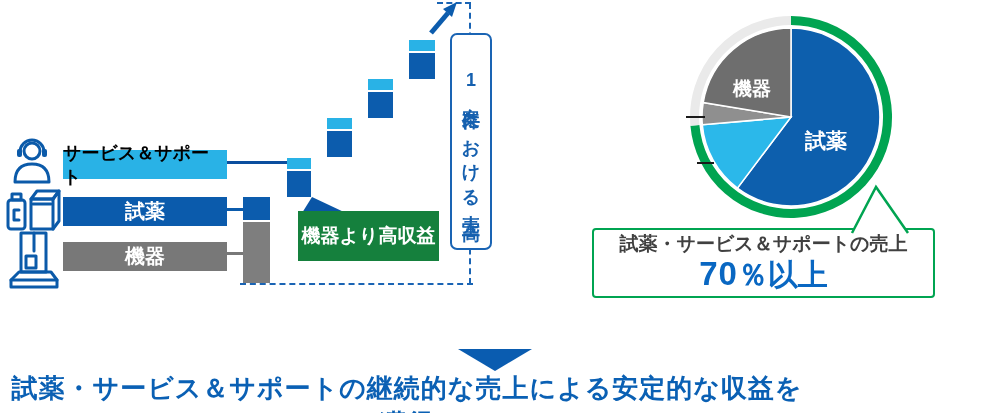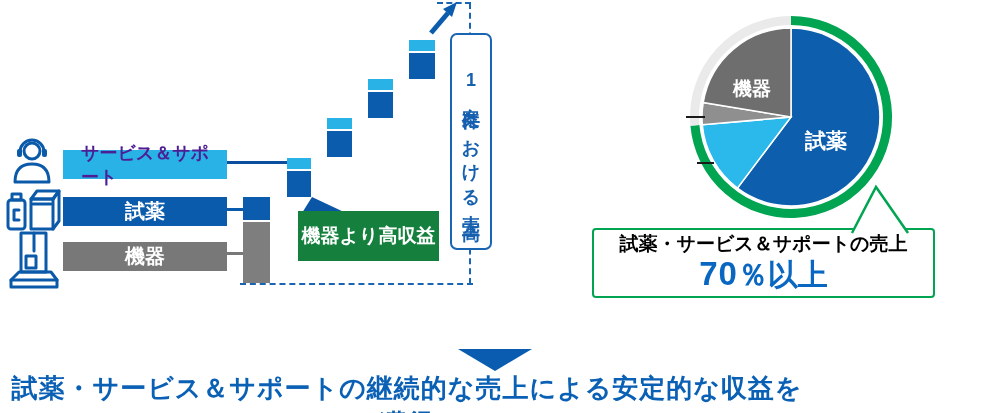--- a/index.html
+++ b/index.html
@@ -6,21 +6,21 @@
   html,body { background:#ffffff; }
   body { font-family:"Liberation Sans","DejaVu Sans",sans-serif; }
   .stage { position:relative; width:990px; height:413px; background:#ffffff; overflow:hidden; }
 
   .abs { position:absolute; }
 
   
   .pbar { position:absolute; left:63px; width:164px; height:29px;
           display:flex; align-items:center; justify-content:center;
           font-weight:bold; font-size:18px; letter-spacing:0px; }
-  .pbar.service   { top:150px; background:#29B2E6; color:#4c1d95;padding-left:18px; }
+  .pbar.service   { top:150px; background:#29B2E6; color:#000000; }
   .pbar.reagent   { top:197px; background:#0B5BAC; color:#ffffff; font-size:20px; }
   .pbar.equipment { top:242px; background:#787878; color:#ffffff; font-size:20px; }
 
   .connector { position:absolute; height:3px; }
   .conn-service   { left:227px; top:161px; width:61px; background:#0B4E9E; }
   .conn-reagent   { left:227px; top:208px; width:17px; background:#0B5BAC; }
   .conn-equipment { left:227px; top:252px; width:17px; background:#787878; }
 
   
   .col { position:absolute; display:flex; flex-direction:column; }
@@ -49,21 +49,21 @@
 
   
   .pie-svg { position:absolute; left:681px; top:7px; }
   .pie-label { fill:#ffffff; font-weight:bold; font-family:"Liberation Sans","DejaVu Sans",sans-serif; }
 
   
   .greenbox { position:absolute; left:592px; top:228px; width:343px; height:70px;
               background:#ffffff; border:2.5px solid #00A451; border-radius:4px;
               display:flex; flex-direction:column; align-items:center; justify-content:center;
               z-index:2; }
-  .greenbox .l1 { color:#000000; font-size:19px; font-weight:bold; line-height:1.15; }
+  .greenbox .l1 { color:#404040; font-size:19px; font-weight:bold; line-height:1.15; }
   .greenbox .l2 { color:#0967C2; font-weight:bold; line-height:1.1; margin-top:1px; }
   .greenbox .l2 .big { font-size:33px; letter-spacing:1px; }
   .greenbox .l2 .small { font-size:30px; }
   .green-tip { position:absolute; left:845px; top:180px; z-index:3; }
 
   
   .down-tri { position:absolute; left:458px; top:349px; width:0; height:0;
               border-left:37px solid transparent; border-right:37px solid transparent;
               border-top:22px solid #0A5CB0; }
   .conclusion { position:absolute; left:0; top:371px; width:814px; text-align:center;

